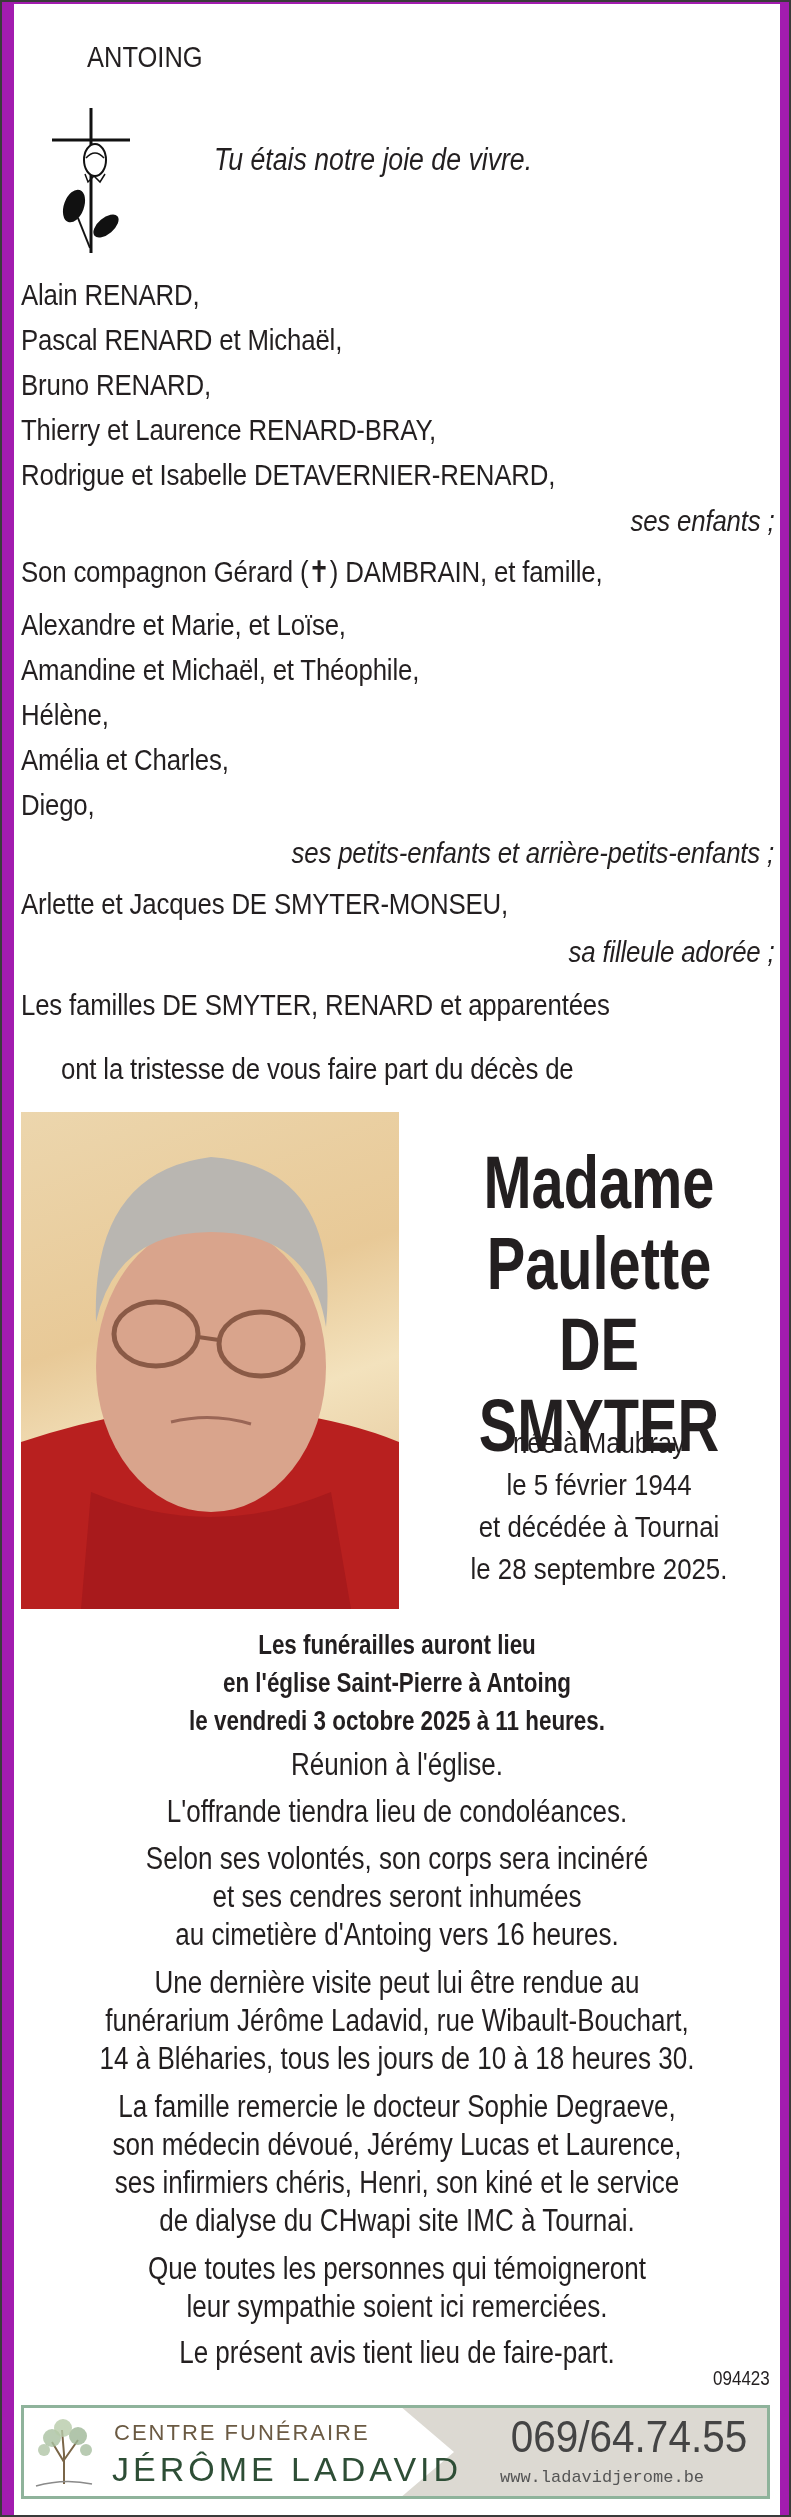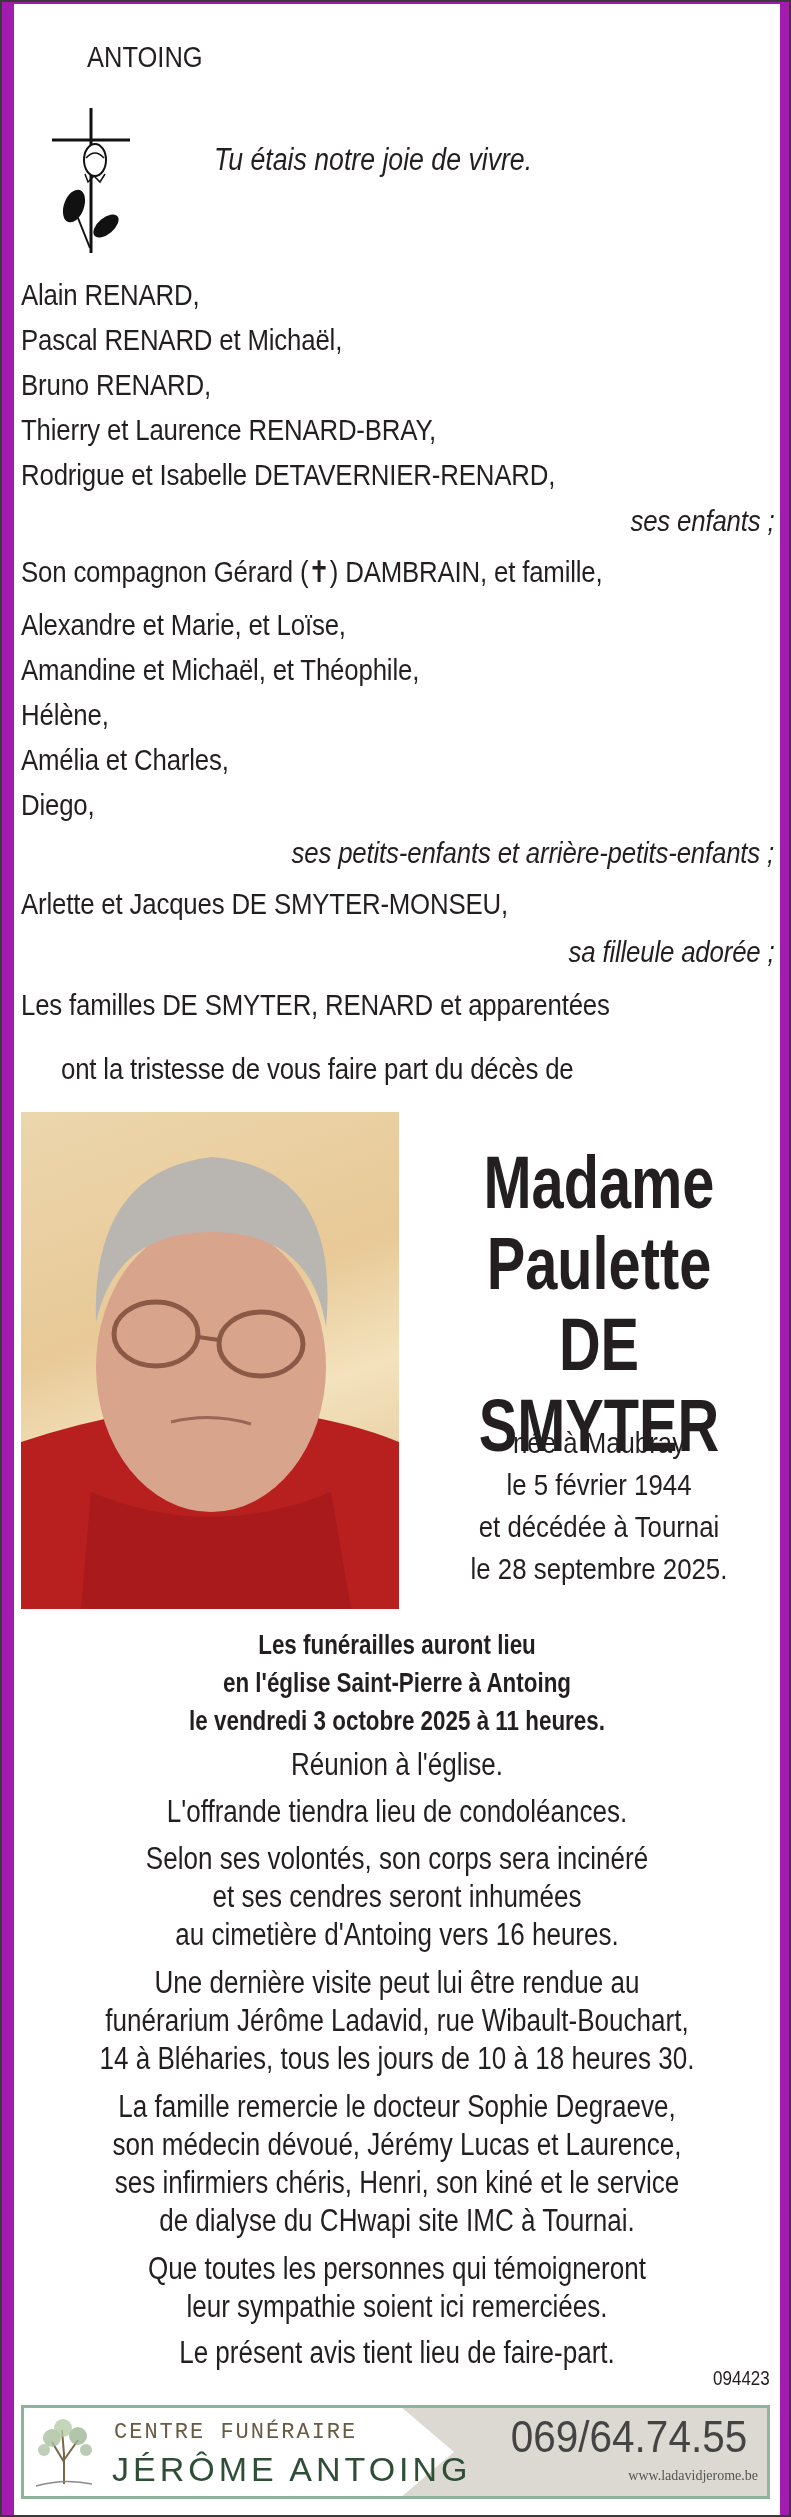--- a/index.html
+++ b/index.html
@@ -59,29 +59,29 @@
     position: absolute; left: 7px; top: 2401px; width: 749px; height: 94px;
     box-sizing: border-box; border: 3px solid #8fb39b; background: #dcd9d2;
     overflow: hidden;
   }
   .banner-white {
     position: absolute; left: 0; top: 0; width: 430px; height: 100%;
     background: #ffffff;
     clip-path: polygon(0 0, 88% 0, 100% 50%, 88% 100%, 0 100%);
   }
   .banner-tree { position: absolute; left: 10px; top: 6px; width: 62px; height: 76px; }
-  .b1 { position: absolute; left: 90px; top: 12px; font-family: Liberation Mono, monospace;
+  .b1 { position: absolute; left: 90px; top: 12px; font-family: Liberation Sans, sans-serif;
         font-size: 22px; letter-spacing: 2px; color: #6b5a43; white-space: nowrap; }
   .b2 { position: absolute; left: 88px; top: 42px; font-family: "Liberation Sans", sans-serif;
         font-size: 34px; letter-spacing: 4px; color: #2e4e36; white-space: nowrap; }
   .b3 { position: absolute; left: 476px; top: 4px; width: 258px; text-align: center;
         font-family: "Liberation Sans", sans-serif; font-size: 44px; color: #444444; white-space: nowrap;
         transform: scaleX(0.92); transform-origin: center top; }
-  .b4 { position: absolute; left: 476px; top: 60px; width: 258px; text-align: right;
-        font-family: Liberation Serif, serif; font-size: 14px; color: #555555; white-space: nowrap; }
+  .b4 { position: absolute; left: 476px; top: 60px; width: 258px; text-align: left;
+        font-family: Liberation Mono, monospace; font-size: 17px; color: #555555; white-space: nowrap; }
 </style>
 </head>
 <body>
 
 <div class="frame">
   <div class="page">
 
     <div class="t city">ANTOING</div>
 
     <svg class="cross" viewBox="0 0 90 145">
@@ -177,19 +177,19 @@
       <svg class="banner-tree" viewBox="0 0 62 76">
         <path d="M30 70 L30 40 M30 48 L18 28 M30 46 L44 26 M30 40 L28 16" stroke="#7a6648" stroke-width="2" fill="none"></path>
         <circle cx="18" cy="24" r="9" fill="#a9c0a0" opacity="0.8"></circle>
         <circle cx="44" cy="22" r="9" fill="#9db796" opacity="0.8"></circle>
         <circle cx="29" cy="14" r="9" fill="#b6caa9" opacity="0.8"></circle>
         <circle cx="10" cy="36" r="6" fill="#b0c4a6" opacity="0.8"></circle>
         <circle cx="52" cy="36" r="6" fill="#a7bea0" opacity="0.8"></circle>
         <path d="M2 72 Q30 64 58 70" stroke="#8a8a8a" stroke-width="1.5" fill="none"></path>
       </svg>
       <div class="b1">CENTRE FUNÉRAIRE</div>
-      <div class="b2">JÉRÔME ANTOING</div>
+      <div class="b2">JÉRÔME LADAVID</div>
       <div class="b3">069/64.74.55</div>
       <div class="b4">www.ladavidjerome.be</div>
     </div>
 
   </div>
 </div>
 
 </body></html>

